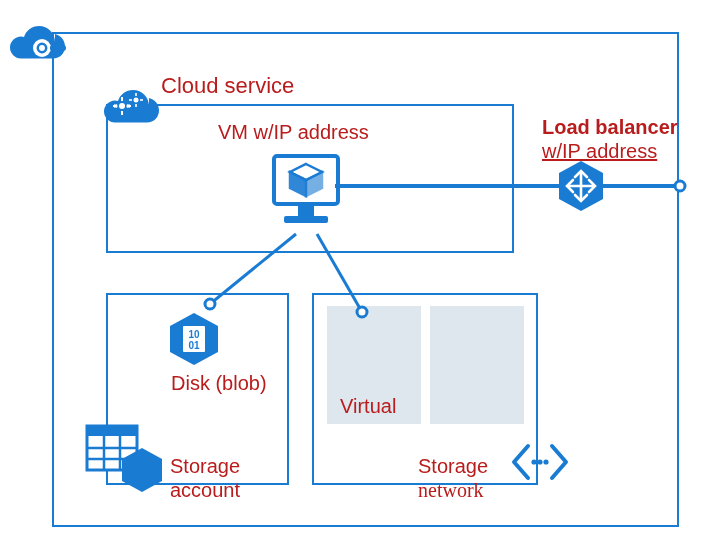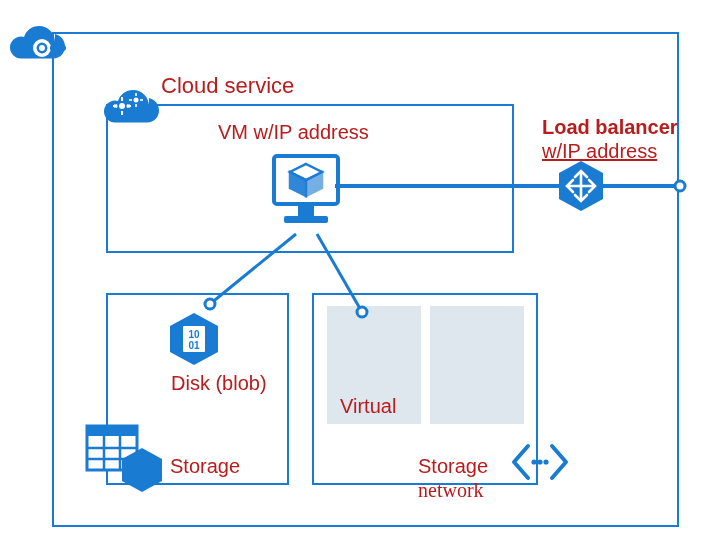--- a/index.html
+++ b/index.html
@@ -192,16 +192,17 @@
     <circle cx="38" cy="24" r="2.6" fill="#1a7bd3"></circle>
   </svg>
 
   <div class="label" style="left:161px;top:73px;font-size:22px;">Cloud service</div>
   <div class="label" style="left:218px;top:121px;">VM w/IP address</div>
   <div class="label" style="left:542px;top:116px;font-weight:bold;">Load balancer</div>
   <div class="label" style="left:542px;top:140px;text-decoration:underline;">w/IP address</div>
   <div class="label" style="left:149px;top:372px;margin-left:22px;">Disk (blob)</div>
   <div class="label" style="left:340px;top:395px;">Virtual</div>
   <div class="label" style="left:170px;top:455px;">Storage</div>
+  <div class="label" style="left:170px;top:479px;">account</div>
   <div class="label" style="left:418px;top:455px;">Storage</div>
   <div class="label" style="left:418px;top:479px;font-family:Liberation Serif, serif;">network</div>
 
 </div>
 
 </body></html>

